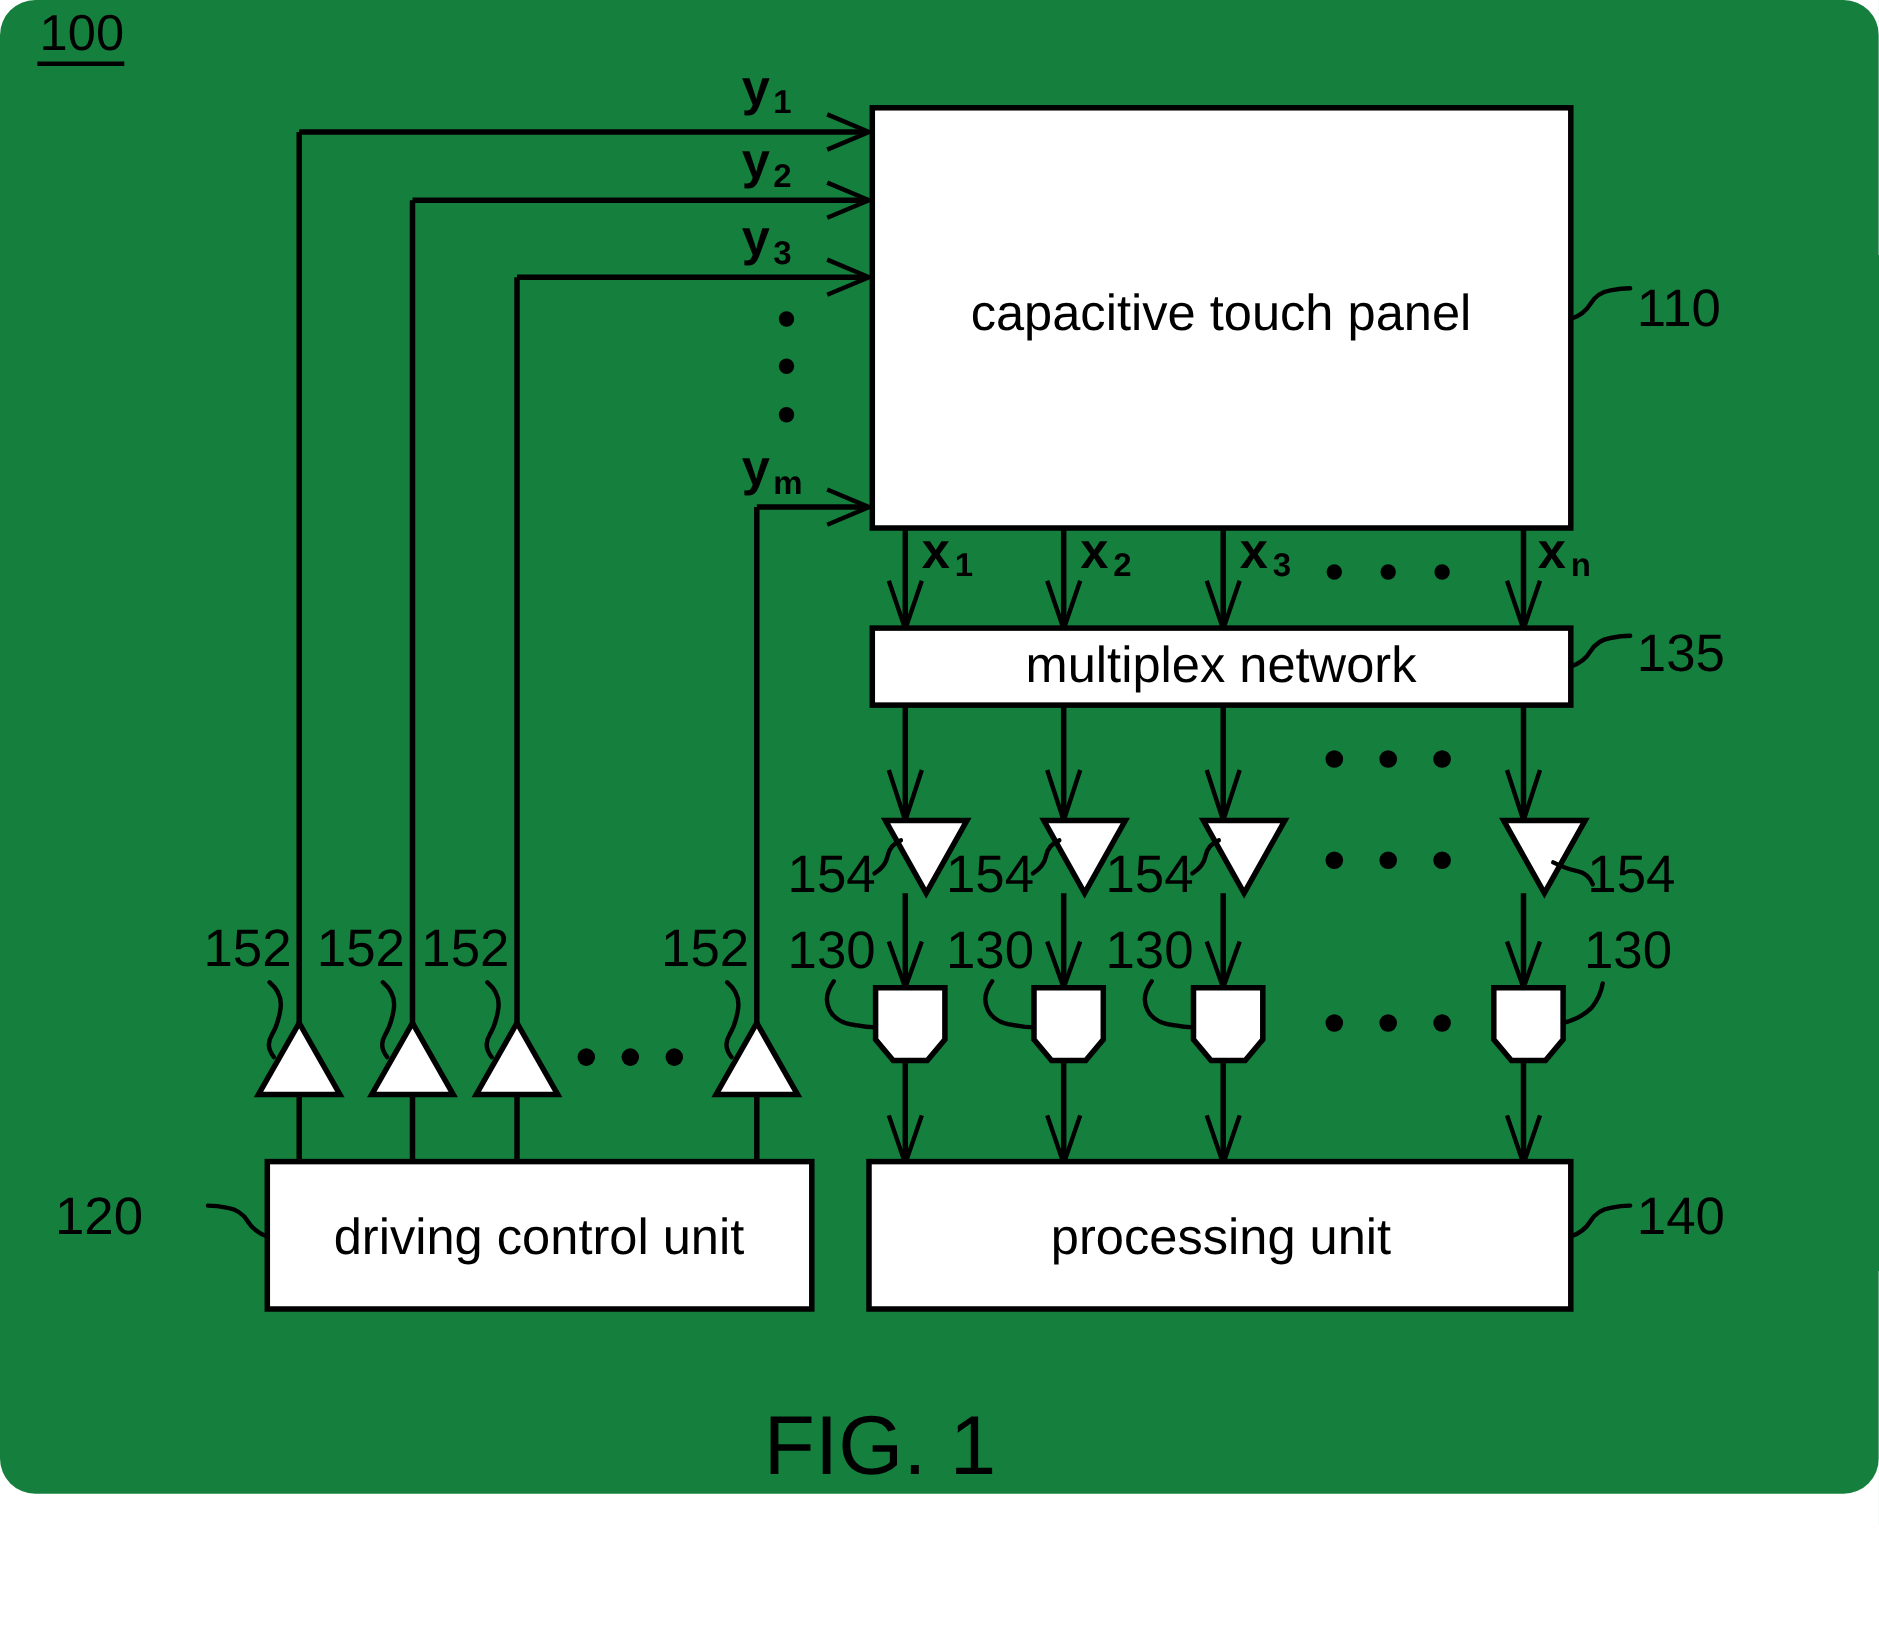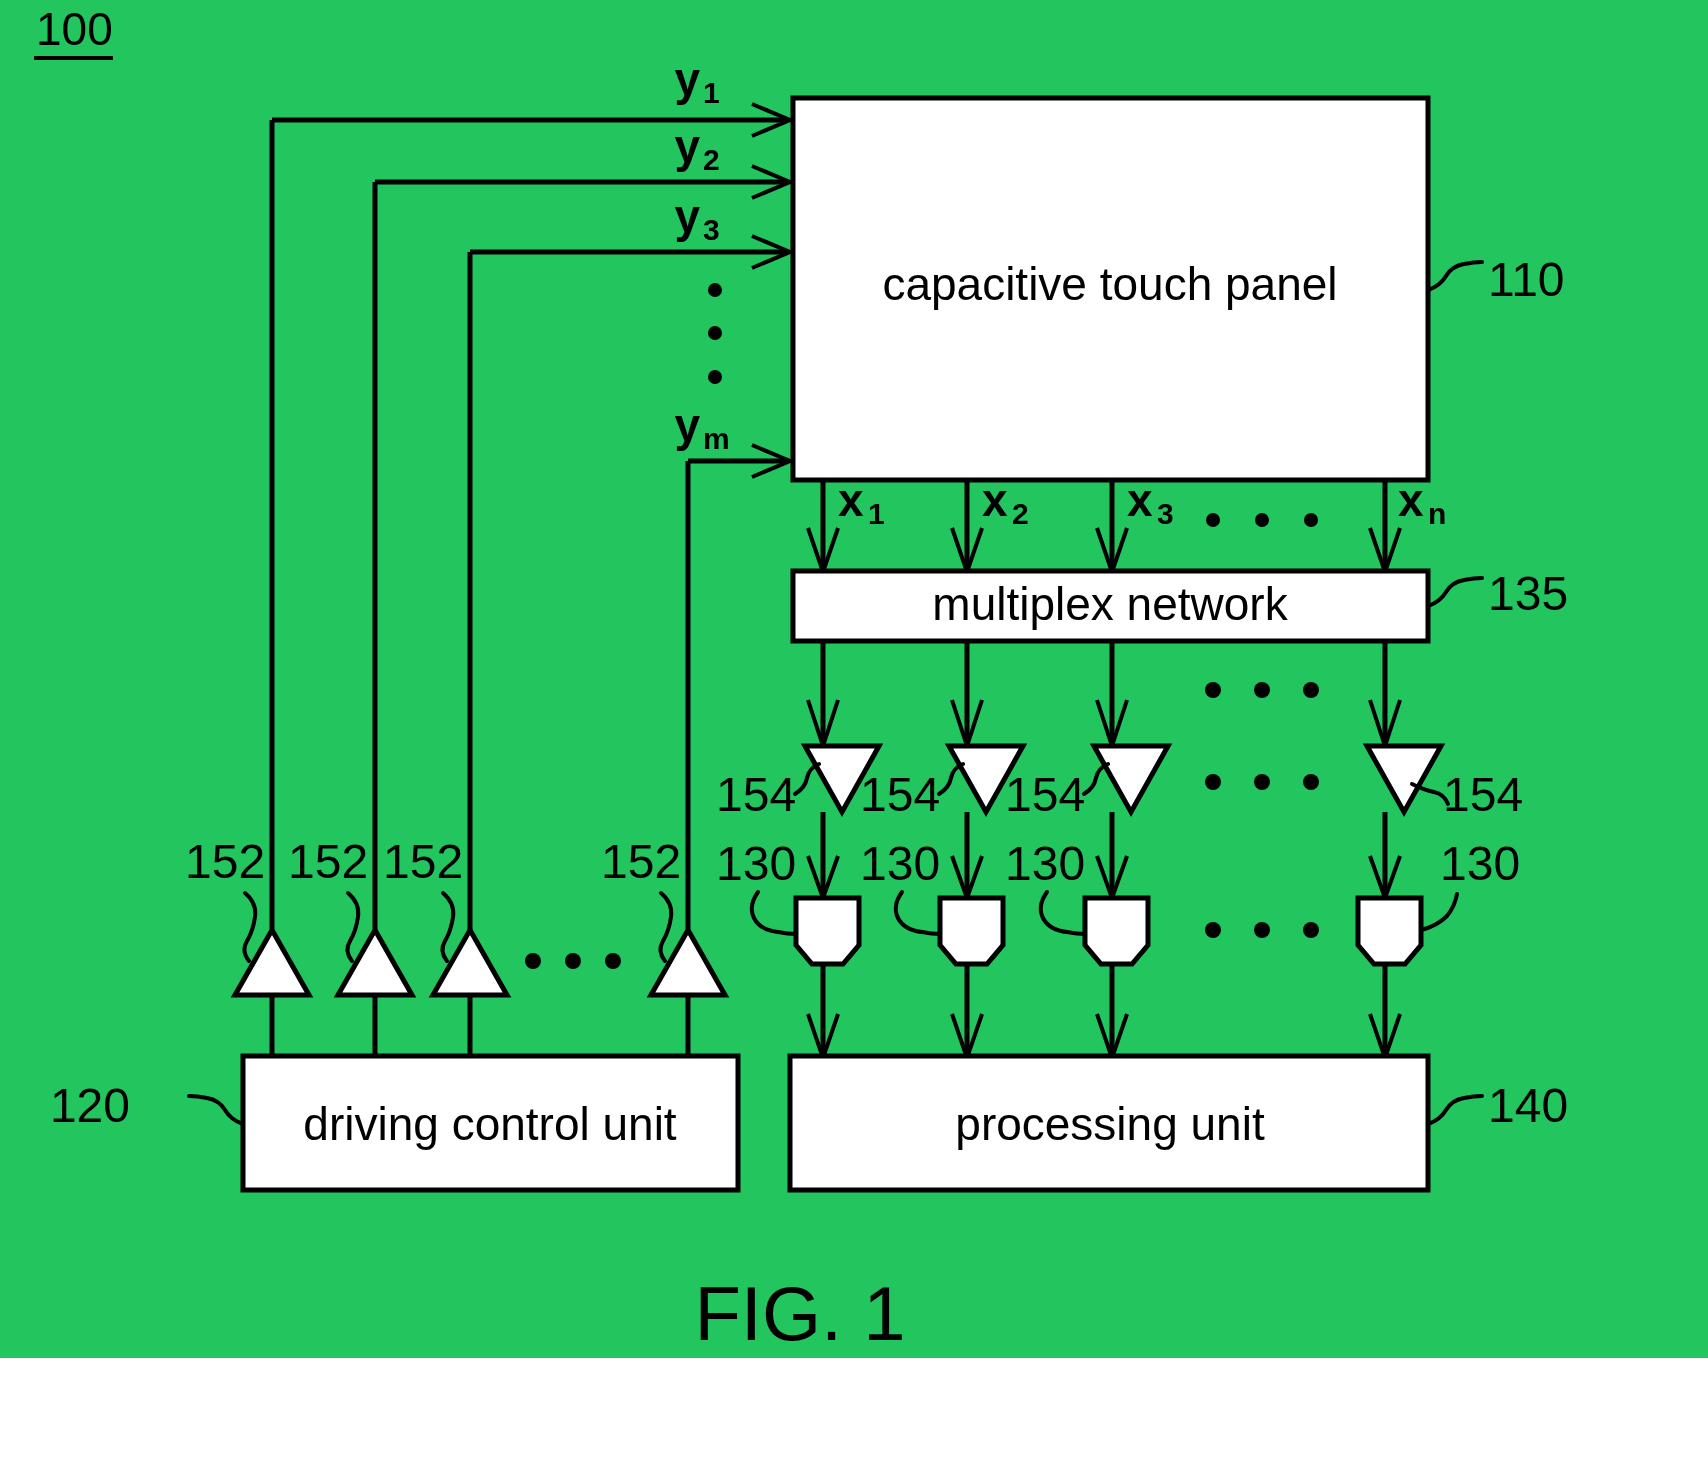--- a/index.html
+++ b/index.html
@@ -10,21 +10,22 @@
   body {
     width: 1708px;
     height: 1483px;
     font-family: "Liberation Sans", sans-serif;
     overflow: hidden;
   }
   #figure-root {
     position: relative;
     width: 1708px;
     height: 1358px;
-    background: #22c55e;
+    background: #15803d;
+    border-radius: 32px;
   }
   svg.diagram {
     position: absolute;
     top: 0;
     left: 0;
     width: 1708px;
     height: 1483px;
   }
   .stroke {
     fill: none;

